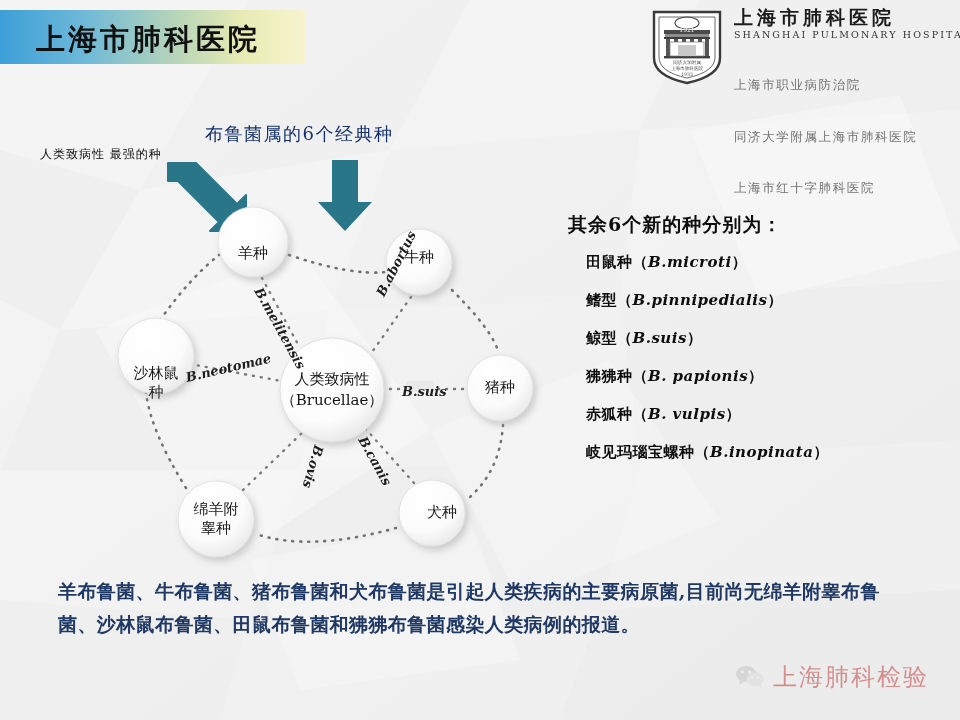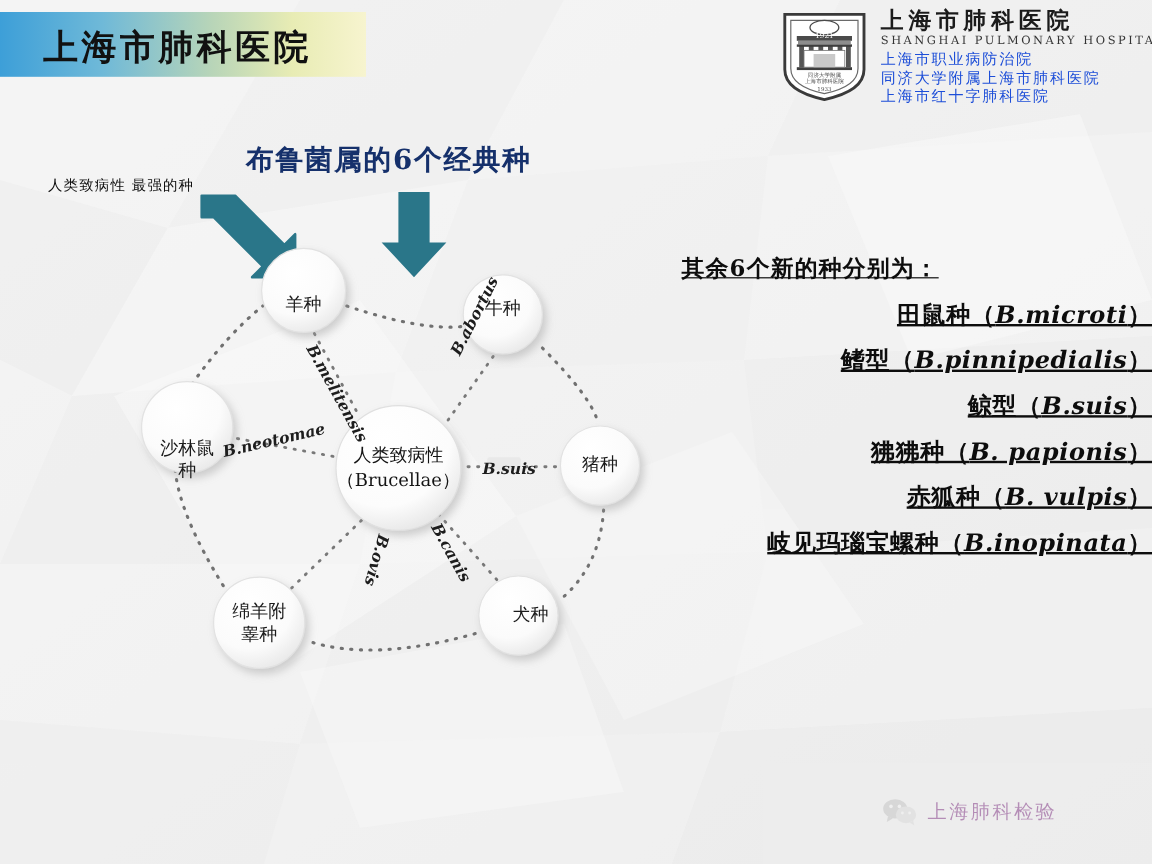--- a/index.html
+++ b/index.html
@@ -35,35 +35,36 @@
     font-size:19px;font-weight:bold;color:#1b1b1b;letter-spacing:4px;
     line-height:22px;white-space:nowrap;
   }
   .logo-en{
     font-family:"DejaVu Serif","Liberation Serif",serif;
     font-size:9.5px;color:#333;letter-spacing:2.1px;line-height:13px;
     white-space:nowrap;
   }
   .logo-sub{
     font-family:"DejaVu Serif","Liberation Serif",serif;
-    font-size:12.5px;color:#1d4ed8;letter-spacing:1.6px;line-height:15.5px;
+    font-size:12.5px;color:#737373;letter-spacing:1.6px;line-height:15.5px;
     white-space:nowrap;
+    margin-top:36px;
   }
 
   
   .anno-black{
     position:absolute;left:40px;top:138px;width:200px;
     font-family:"DejaVu Serif","Liberation Serif",serif;
     font-size:12px;font-weight:normal;color:#0d0d0d;line-height:32px;
     letter-spacing:1px;
   }
   .anno-blue{
     position:absolute;left:205px;top:118px;width:340px;
     font-family:"DejaVu Serif","Liberation Serif",serif;
-    font-size:23px;font-weight:bold;color:#15306b;line-height:32px;
+    font-size:18px;font-weight:normal;color:#15306b;line-height:32px;
     letter-spacing:1.5px;white-space:nowrap;
   }
   .arrows{position:absolute;left:0;top:0;width:960px;height:720px;pointer-events:none;}
 
   
   .diagram{position:absolute;left:0;top:0;width:960px;height:720px;}
   .node-label{
     position:absolute;text-align:center;
     font-family:"DejaVu Serif","Liberation Serif",serif;
     color:#1a1a1a;font-size:15px;line-height:19px;white-space:pre-line;
@@ -79,42 +80,41 @@
     font-family:"DejaVu Serif","Liberation Serif",serif;
     font-style:italic;font-weight:bold;color:#1d1d1d;font-size:13px;
     white-space:nowrap;transform-origin:left center;
   }
 
   
   .right-list{
     position:absolute;left:568px;top:205px;width:392px;
     font-family:"DejaVu Serif","Liberation Serif",serif;
     color:#0d0d0d;
-    text-decoration:underline;
   }
   .right-head{font-size:19px;font-weight:bold;letter-spacing:1px;line-height:38px;}
-  .right-item{font-size:20px;font-weight:bold;letter-spacing:.5px;line-height:38px;padding-left:18px;white-space:nowrap;text-align:right;}
+  .right-item{font-size:15px;font-weight:bold;letter-spacing:.5px;line-height:38px;padding-left:18px;white-space:nowrap;}
   .right-item i{font-style:italic;}
 
   
   .bottom-text{
     position:absolute;left:58px;top:575px;width:850px;
     font-family:"DejaVu Serif","Liberation Serif",serif;
     font-size:19px;font-weight:bold;color:#1f3864;line-height:33px;
     letter-spacing:.4px;
   }
 
   
   .watermark{
     position:absolute;left:735px;top:662px;height:30px;
     display:flex;align-items:center;gap:8px;opacity:.45;
   }
   .wm-text{
     font-family:"DejaVu Sans","Liberation Sans",sans-serif;
-    font-size:16px;color:#701a75;letter-spacing:2px;white-space:nowrap;
+    font-size:24px;color:#b91c1c;letter-spacing:2px;white-space:nowrap;
   }
 </style>
 </head>
 <body>
 
 <div id="slide">
 
   <div class="bg">
     <svg width="960" height="720" viewBox="0 0 960 720">
       <defs>
@@ -288,20 +288,21 @@
       <span>狒狒种（</span><i>B. papionis</i><span>）</span>
     </div>
     <div class="right-item">
       <span>赤狐种（</span><i>B. vulpis</i><span>）</span>
     </div>
     <div class="right-item">
       <span>岐见玛瑙宝螺种（</span><i>B.inopinata</i><span>）</span>
     </div>
   </div>
 
+  <div class="bottom-text">羊布鲁菌、牛布鲁菌、猪布鲁菌和犬布鲁菌是引起人类疾病的主要病原菌,目前尚无绵羊附睾布鲁菌、沙林鼠布鲁菌、田鼠布鲁菌和狒狒布鲁菌感染人类病例的报道。</div>
 
   <div class="watermark">
     <svg width="30" height="26" viewBox="0 0 30 26">
       <ellipse cx="11" cy="10" rx="10" ry="8" fill="#bdbdbd"></ellipse>
       <polygon points="5,16 4,21 9,18" fill="#bdbdbd"></polygon>
       <circle cx="7.5" cy="8" r="1.5" fill="#f2f2f2"></circle>
       <circle cx="14.5" cy="8" r="1.5" fill="#f2f2f2"></circle>
       <ellipse cx="20" cy="15" rx="8.5" ry="7" fill="#d6d6d6"></ellipse>
       <polygon points="26,20 27,24 23,21.5" fill="#d6d6d6"></polygon>
       <circle cx="17" cy="13.5" r="1.2" fill="#f2f2f2"></circle>

